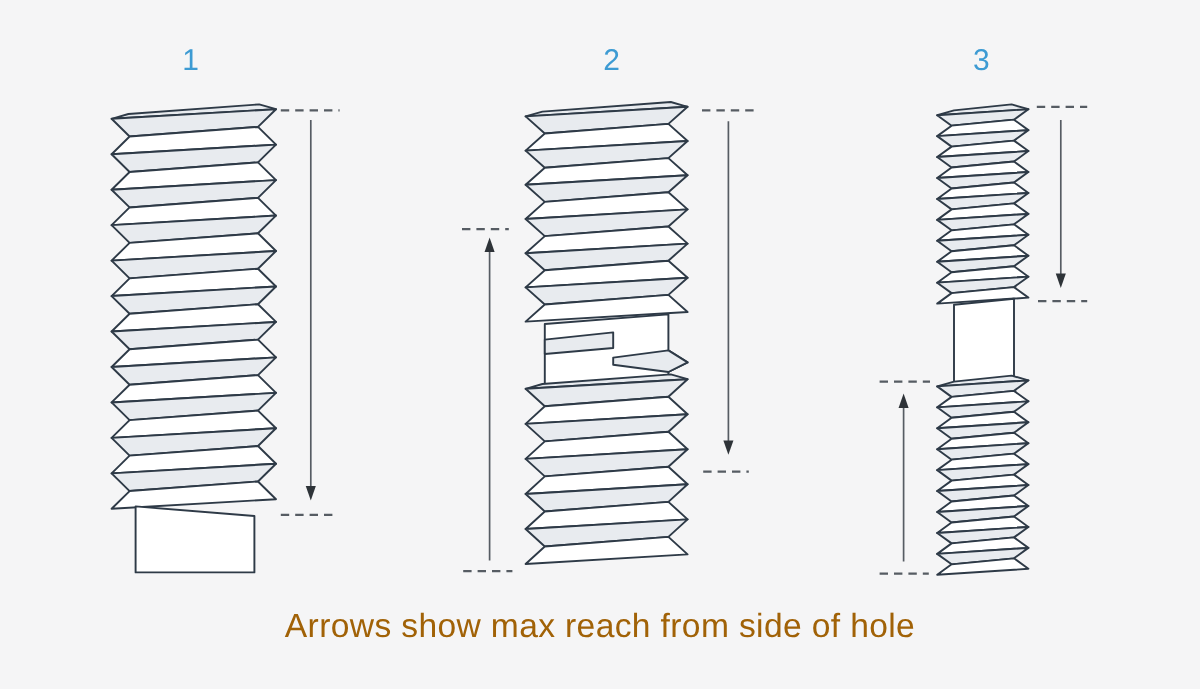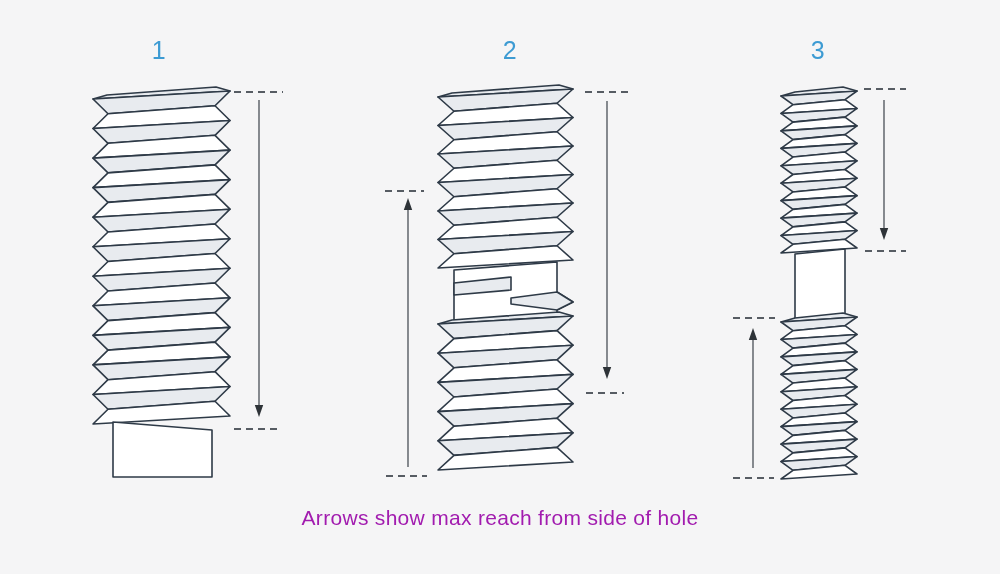--- a/index.html
+++ b/index.html
@@ -28,23 +28,23 @@
     color: #3d9bd3;
     line-height: 1;
     letter-spacing: 0.5px;
   }
   .caption {
     position: absolute;
     left: 0;
     right: 0;
     top: 506px;
     text-align: center;
-    font-size: 21px;
+    font-size: 28px;
     font-weight: 400;
-    color: #a21caf;
+    color: #a16207;
     letter-spacing: 0.3px;
   }
 </style>
 </head>
 <body>
 
 <div class="stage">
   <svg class="diagram" width="1000" height="574" viewBox="0 0 1000 574" id="diagram">
       <g>
         <g>

